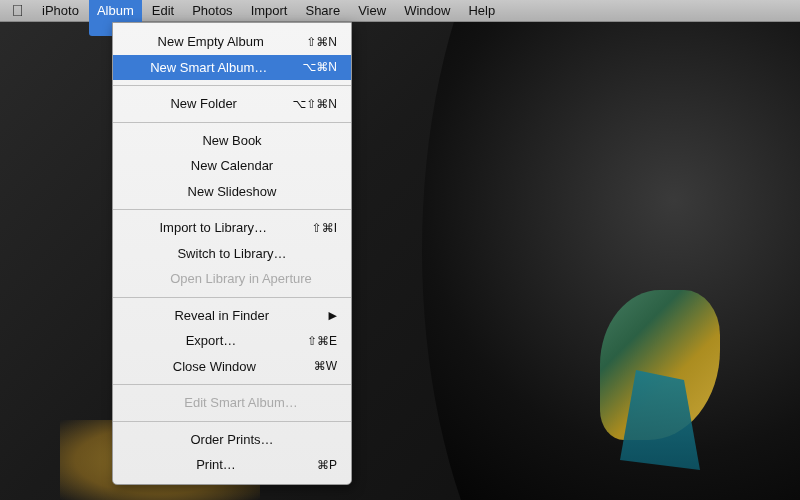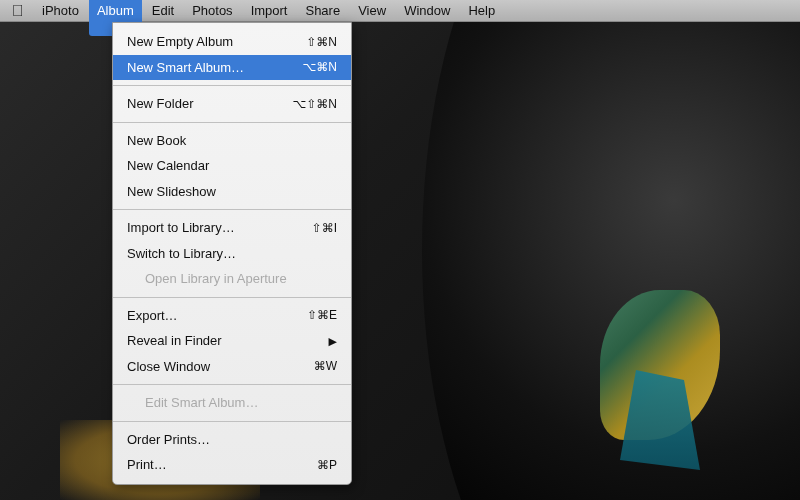--- a/index.html
+++ b/index.html
@@ -111,20 +111,21 @@
     }
     .dropdown-item {
       display: flex;
       align-items: center;
       justify-content: space-between;
       padding: 3px 14px;
       cursor: pointer;
       color: #111;
       line-height: 1.5;
       font-size: 13px;
+      text-align: center;
     }
     .dropdown-item.highlighted {
       background: #3a7bd5;
       color: white;
     }
     .dropdown-item.disabled {
       color: #aaa;
       cursor: default;
       padding-left: 32px;
     }
@@ -203,28 +204,28 @@
       <div class="dropdown-item">
         <span class="item-label">Switch to Library…</span>
       </div>
       <div class="dropdown-item disabled">
         <span class="item-label">Open Library in Aperture</span>
       </div>
     </div>
     <div class="menu-divider"></div>
     <div class="menu-section">
       <div class="dropdown-item">
+        <span class="item-label">Reveal in Finder</span>
+        <span class="item-shortcut item-arrow">▶</span>
+      </div>
+      <div class="dropdown-item">
         <span class="item-label">Export…</span>
         <span class="item-shortcut">⇧⌘E</span>
       </div>
       <div class="dropdown-item">
-        <span class="item-label">Reveal in Finder</span>
-        <span class="item-shortcut item-arrow">▶</span>
-      </div>
-      <div class="dropdown-item">
         <span class="item-label">Close Window</span>
         <span class="item-shortcut">⌘W</span>
       </div>
     </div>
     <div class="menu-divider"></div>
     <div class="menu-section">
       <div class="dropdown-item disabled">
         <span class="item-label">Edit Smart Album…</span>
       </div>
     </div>

